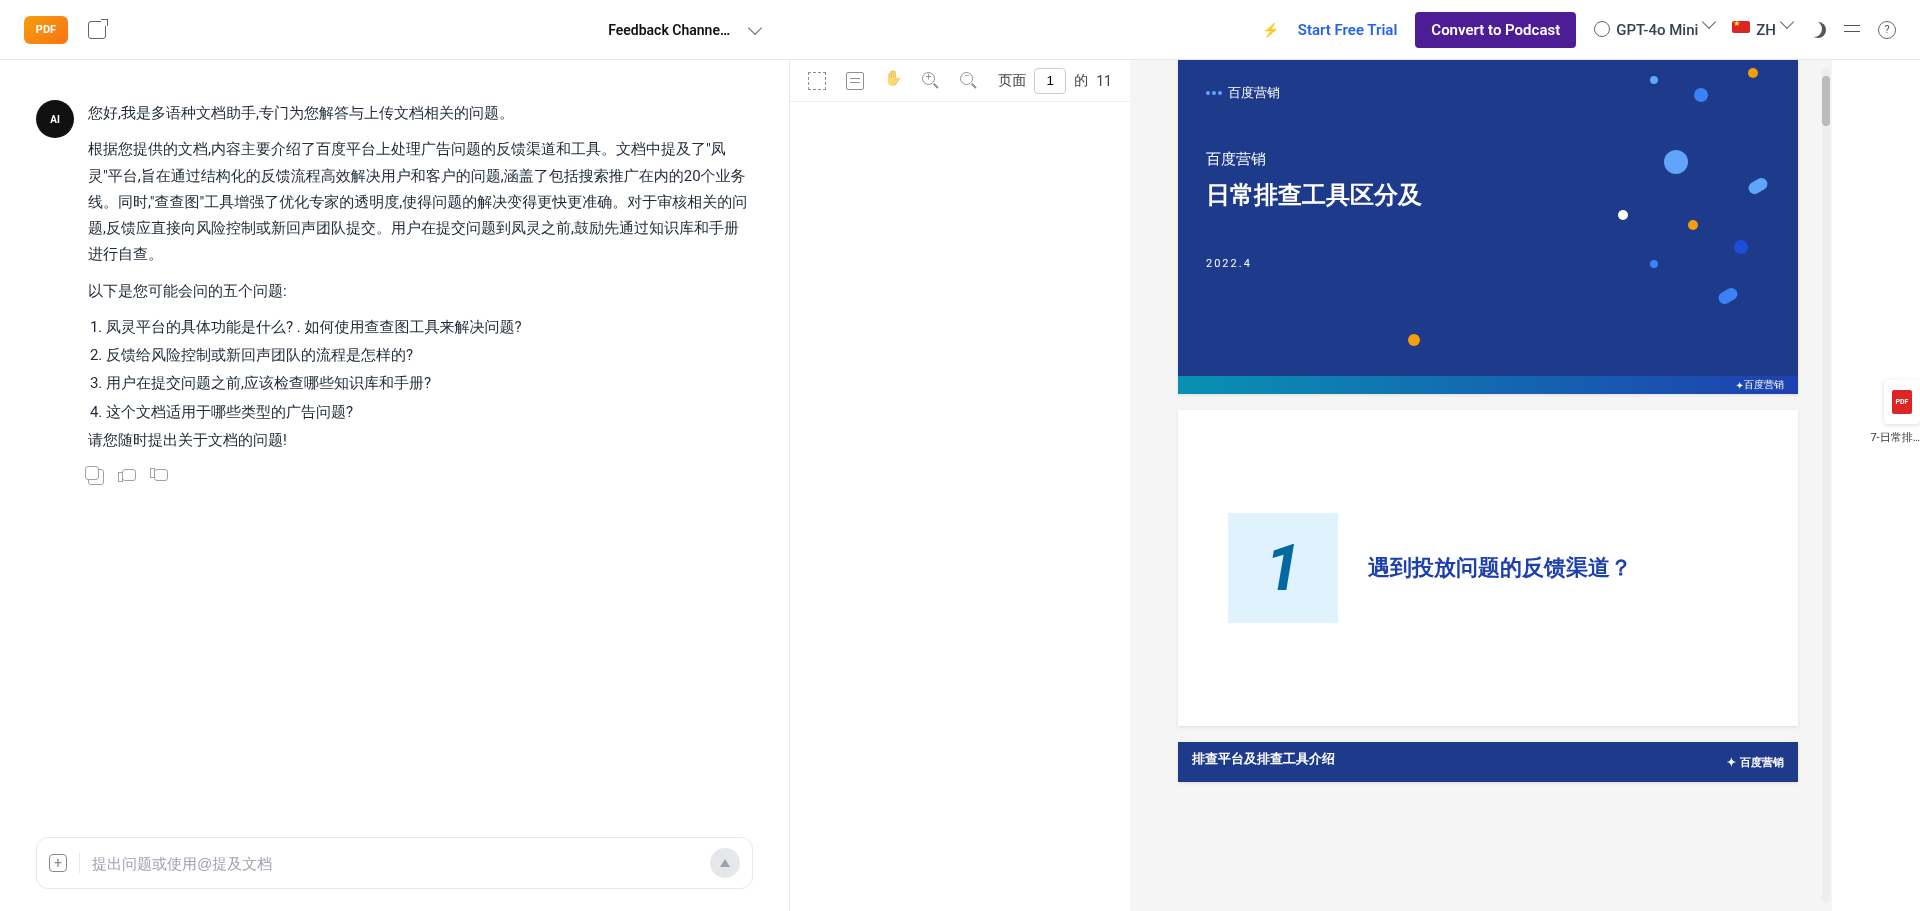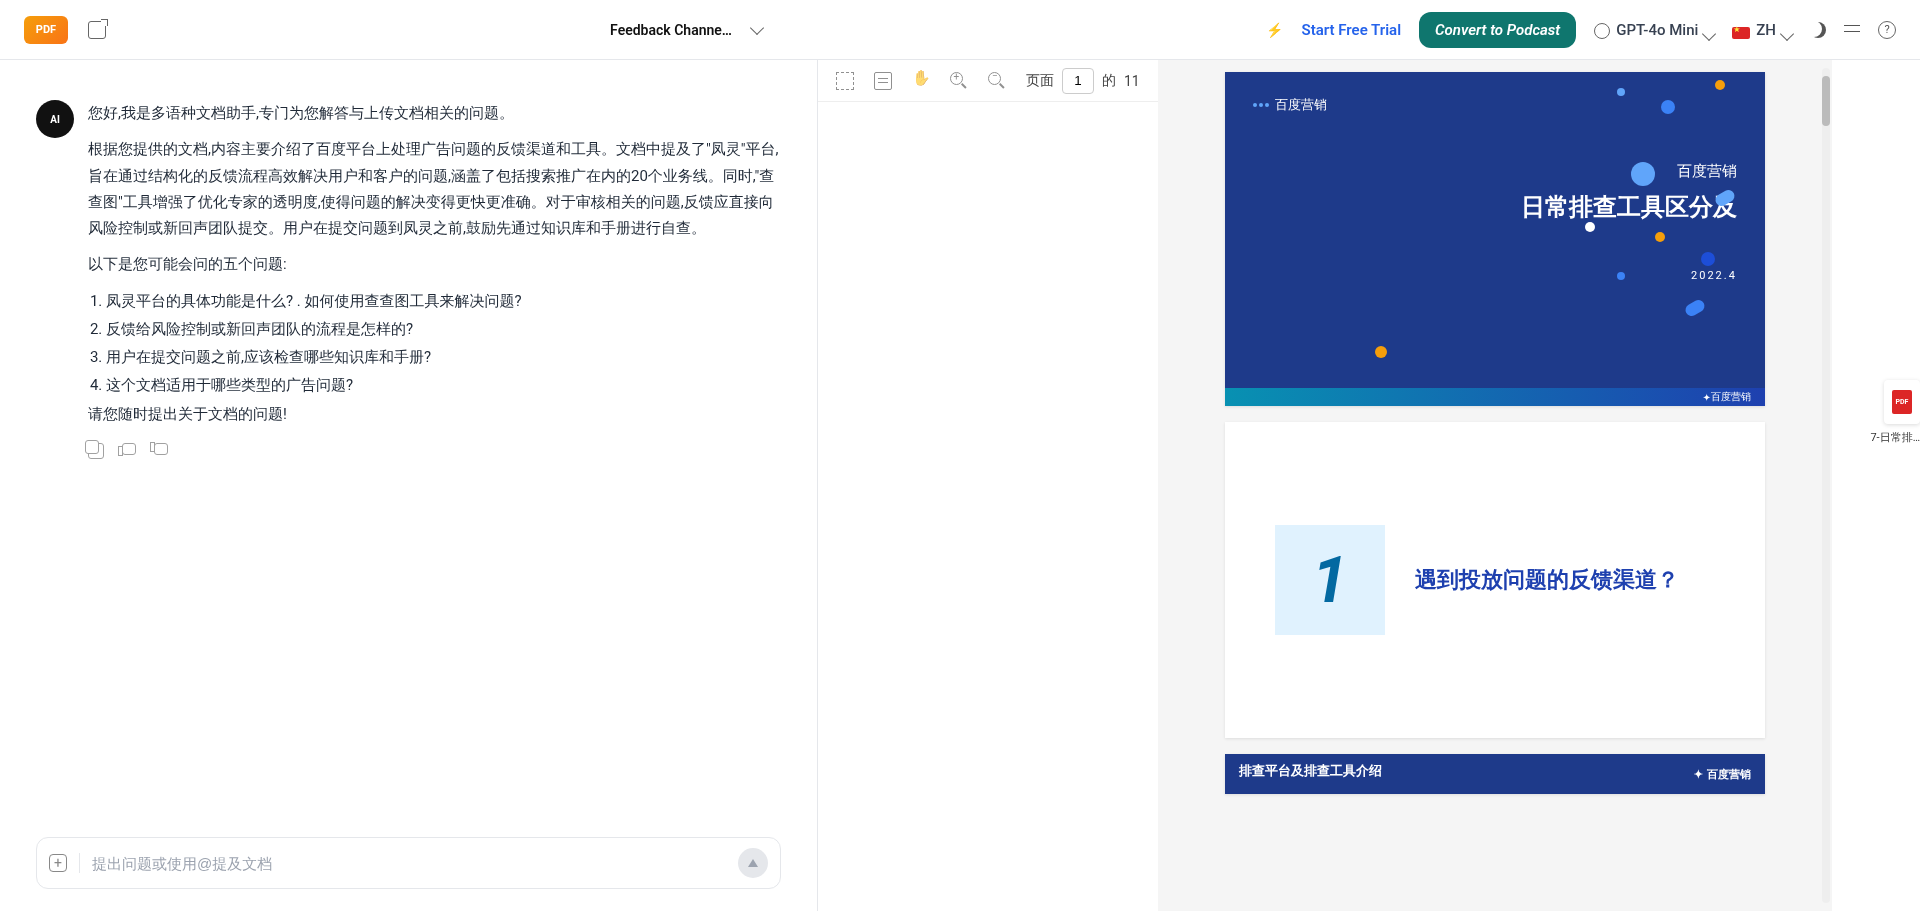--- a/index.html
+++ b/index.html
@@ -9,22 +9,22 @@
 .topbar { height: 60px; border-bottom: 1px solid #e5e7eb; display: flex; align-items: center; padding: 0 24px; gap: 20px; }
 .logo { width: 44px; height: 28px; background: linear-gradient(135deg,#f59e0b,#f97316); border-radius: 6px; display:flex;align-items:center;justify-content:center;color:#fff;font-weight:bold;font-size:11px; }
 .newchat-icon { width:18px;height:18px;border:1.5px solid #666;border-radius:3px;position:relative;cursor:pointer; }
 .newchat-icon:after{content:"";position:absolute;top:-3px;right:-3px;width:6px;height:6px;border-top:1.5px solid #666;border-right:1.5px solid #666;background:#fff;}
 .title-center { flex:1; display:flex; justify-content:center; align-items:center; gap:20px; }
 .title-center .t { font-weight:600; color:#111; }
 .chev { width:10px;height:10px;border-right:1.5px solid #666;border-bottom:1.5px solid #666;transform:rotate(45deg);display:inline-block;margin-top:-4px; }
 .topright { display:flex; align-items:center; gap:18px; }
 .bolt { color:#2563eb; font-size:14px; }
 .start-trial { color:#2563eb; font-weight:600; font-size:15px; }
-.convert-btn { background:#0f766e; color:#fff; padding:9px 16px; border-radius:12px; font-weight:600; font-size:15px; cursor:pointer;font-style:italic; }
-.model-sel { display:flex;align-items:flex-end;gap:6px;color:#374151;font-weight:500;font-size:15px; }
+.convert-btn { background:#4c1d95; color:#fff; padding:9px 16px; border-radius:4px; font-weight:600; font-size:15px; cursor:pointer; }
+.model-sel { display:flex;align-items:flex-start;gap:6px;color:#374151;font-weight:500;font-size:15px; }
 .openai-ico{width:16px;height:16px;border:1.5px solid #666;border-radius:50%;position:relative;}
 .flag{width:18px;height:12px;border-radius:2px;background:#dc2626;position:relative;}
 .flag:before{content:"★";color:#ffeb3b;font-size:8px;position:absolute;left:1px;top:-2px;}
 .moon{width:16px;height:16px;border-radius:50%;box-shadow:inset -4px -1px 0 0 #555;}
 .sliders{width:16px;height:16px;position:relative;}
 .sliders:before,.sliders:after{content:"";position:absolute;left:0;right:0;height:1.5px;background:#555;}
 .sliders:before{top:3px;}.sliders:after{top:9px;}
 .qmark{width:18px;height:18px;border:1.5px solid #666;border-radius:50%;display:flex;align-items:center;justify-content:center;font-size:11px;color:#555;}
 
 
@@ -67,21 +67,21 @@
 .txt-ico:before{top:5px;}.txt-ico:after{top:9px;}
 .hand-ico:before{content:"✋";font-size:15px;position:absolute;top:-3px;left:0;color:#333;}
 .zoom-ico{border:1.5px solid #555;border-radius:50%;width:13px;height:13px;position:absolute;}
 .zoom-ico:after{content:"";position:absolute;width:6px;height:1.5px;background:#555;bottom:-3px;right:-5px;transform:rotate(45deg);}
 .zoom-in:before{content:"+";position:absolute;left:2.5px;top:-2px;font-size:10px;color:#555;}
 .zoom-out:before{content:"−";position:absolute;left:3px;top:-3px;font-size:10px;color:#555;}
 .pager{margin-left:auto;display:flex;align-items:center;gap:8px;font-size:14px;color:#444;}
 .page-inp{width:32px;height:26px;text-align:center;border:1px solid #ccc;border-radius:4px;}
 
 .pdf-scroll{flex:1;overflow-y:auto;background:#f5f5f5;padding:0 48px;position:relative;}
-.pdf-page{background:#fff;margin:12px auto 16px auto;box-shadow:0 1px 3px rgba(0,0,0,.1);width:540px;text-align:right;}
+.pdf-page{background:#fff;margin:0 auto 16px auto;box-shadow:0 1px 3px rgba(0,0,0,.1);width:620px;}
 .page1{height:334px;background:#1e3a8a;position:relative;overflow:hidden;color:#fff;}
 .logo-row{display:flex;align-items:center;gap:6px;padding:24px 28px;font-size:13px;}
 .logo-row .mark{display:flex;gap:2px;}
 .logo-row .mark span{width:4px;height:4px;background:#60a5fa;border-radius:50%;}
 .title-block{padding:24px 28px;}
 .title-block .sub{font-size:15px;margin-bottom:10px;}
 .title-block .h1{font-size:24px;font-weight:700;line-height:1.4;}
 .date{font-size:11px;letter-spacing:2px;padding:20px 28px;}
 .dots{position:absolute;right:0;top:0;bottom:0;width:260px;pointer-events:none;}
 .dot{position:absolute;border-radius:50%;}

